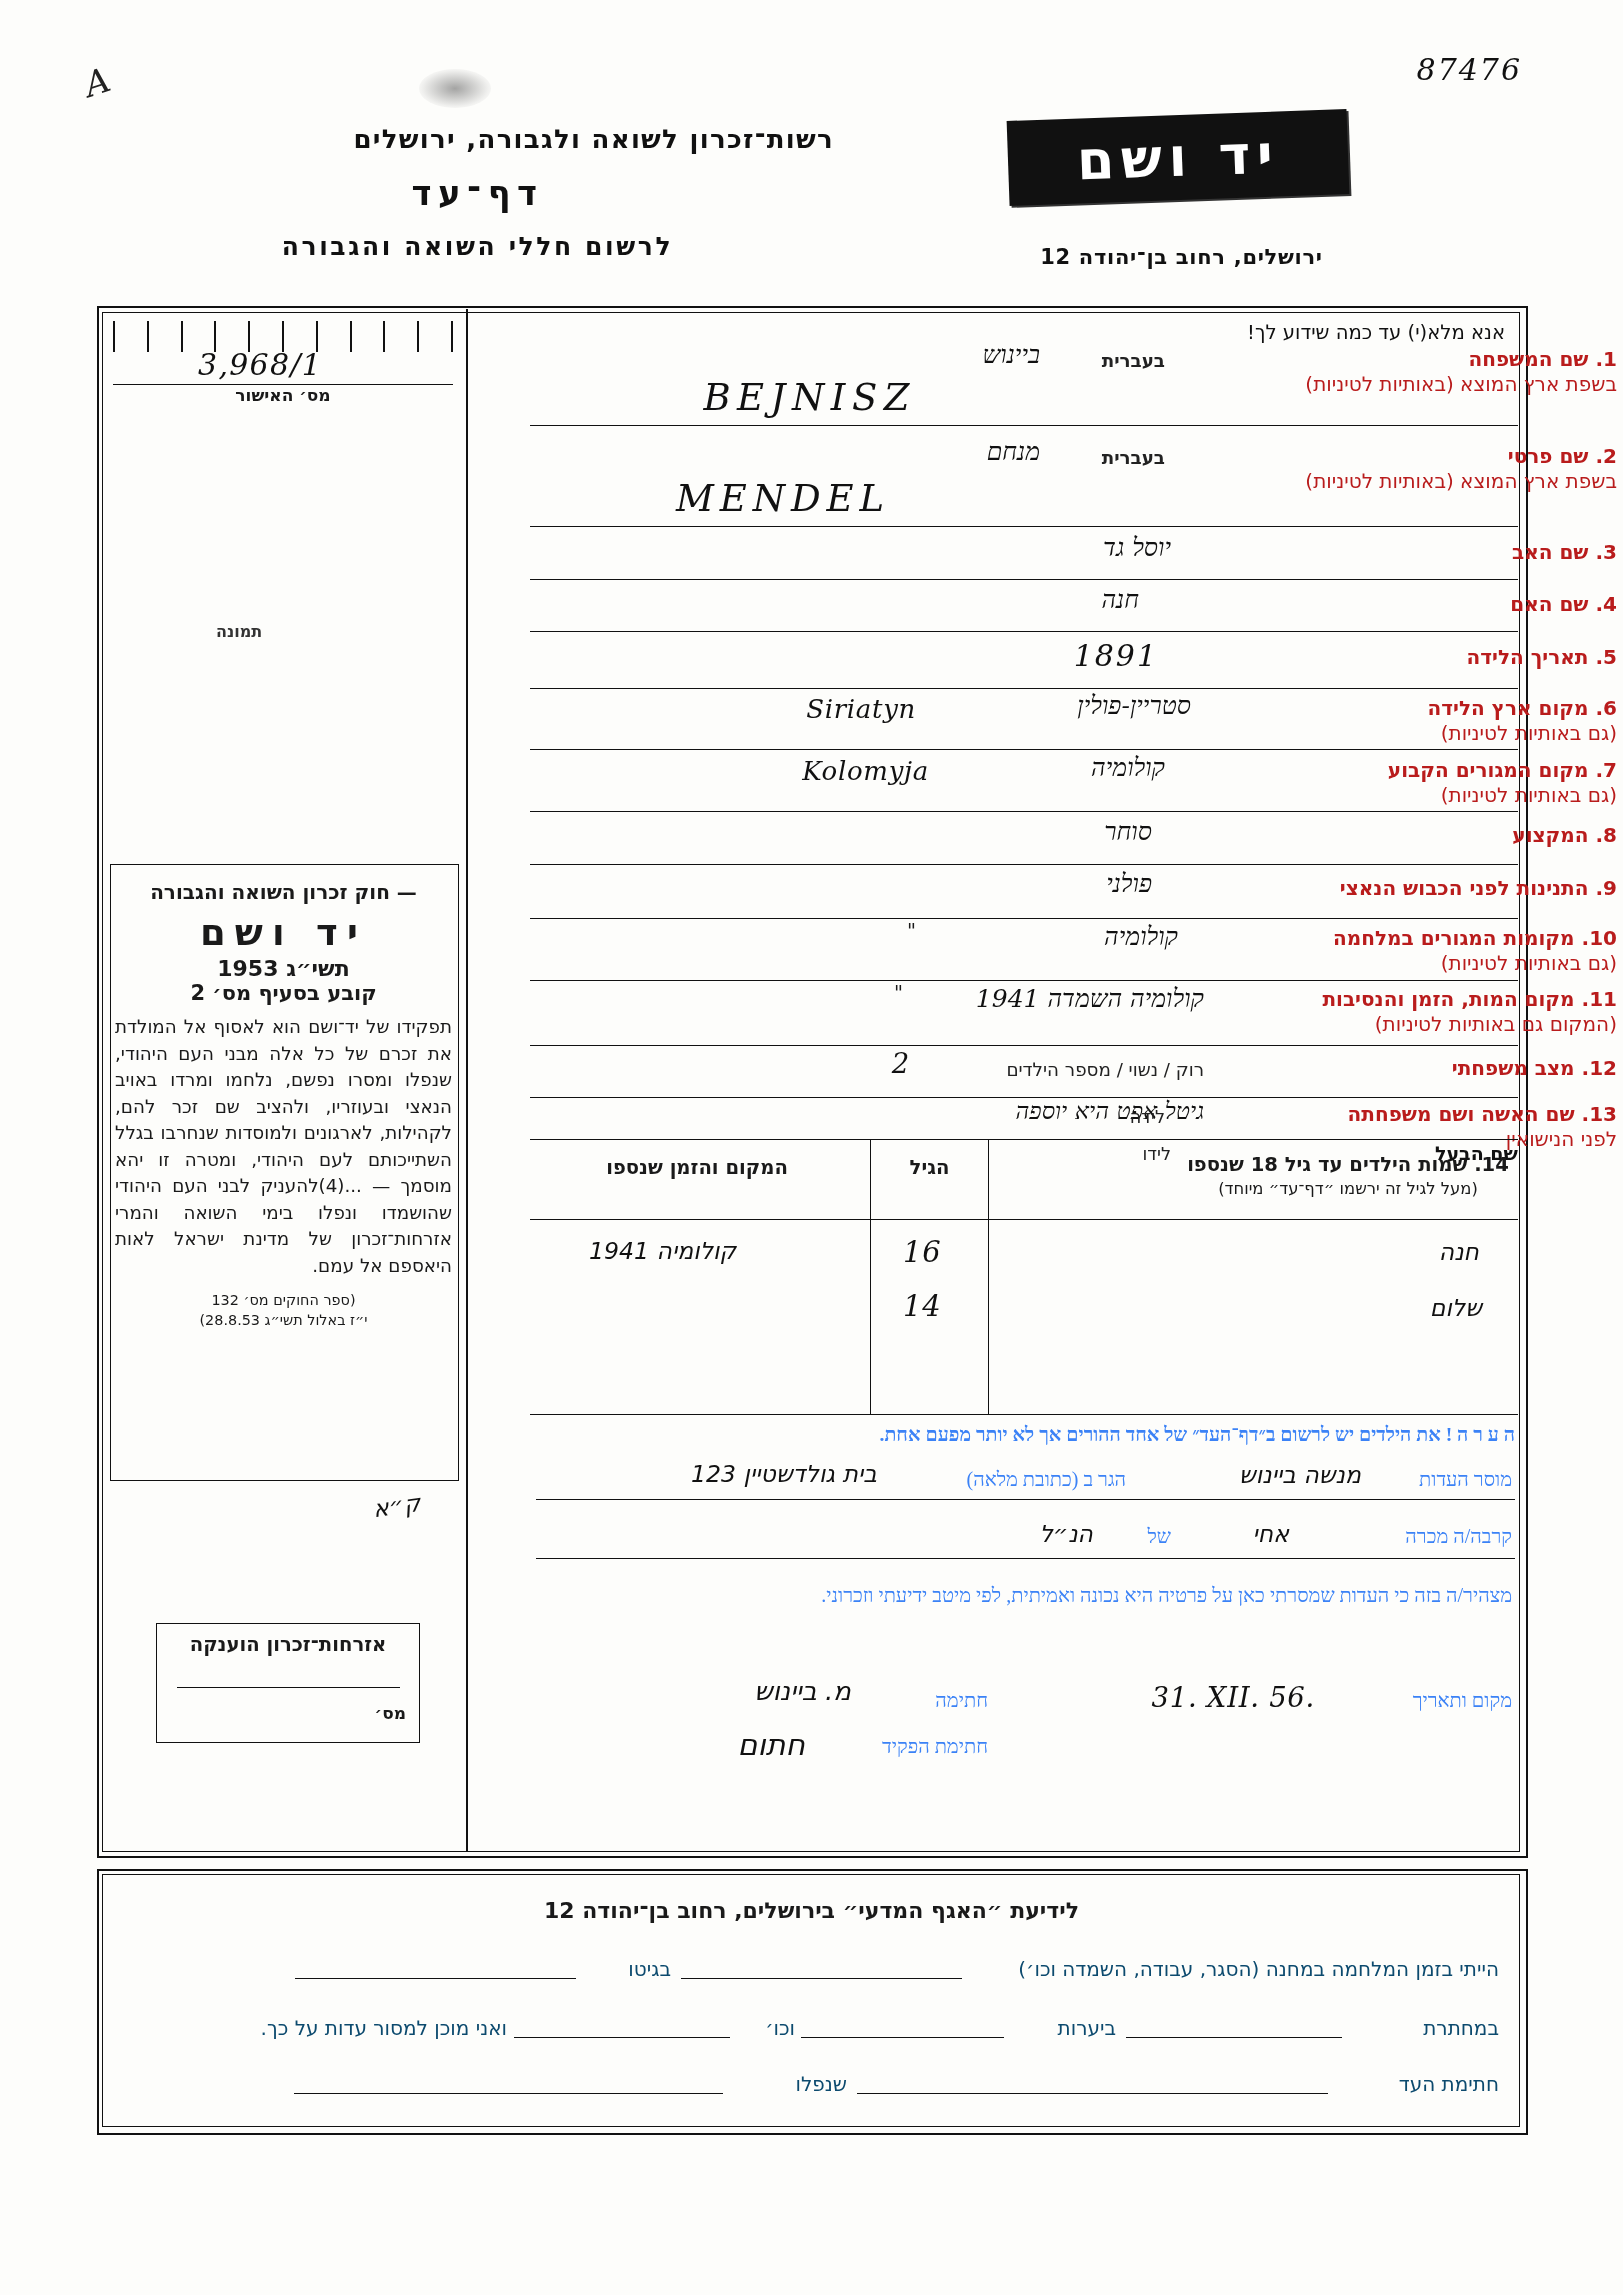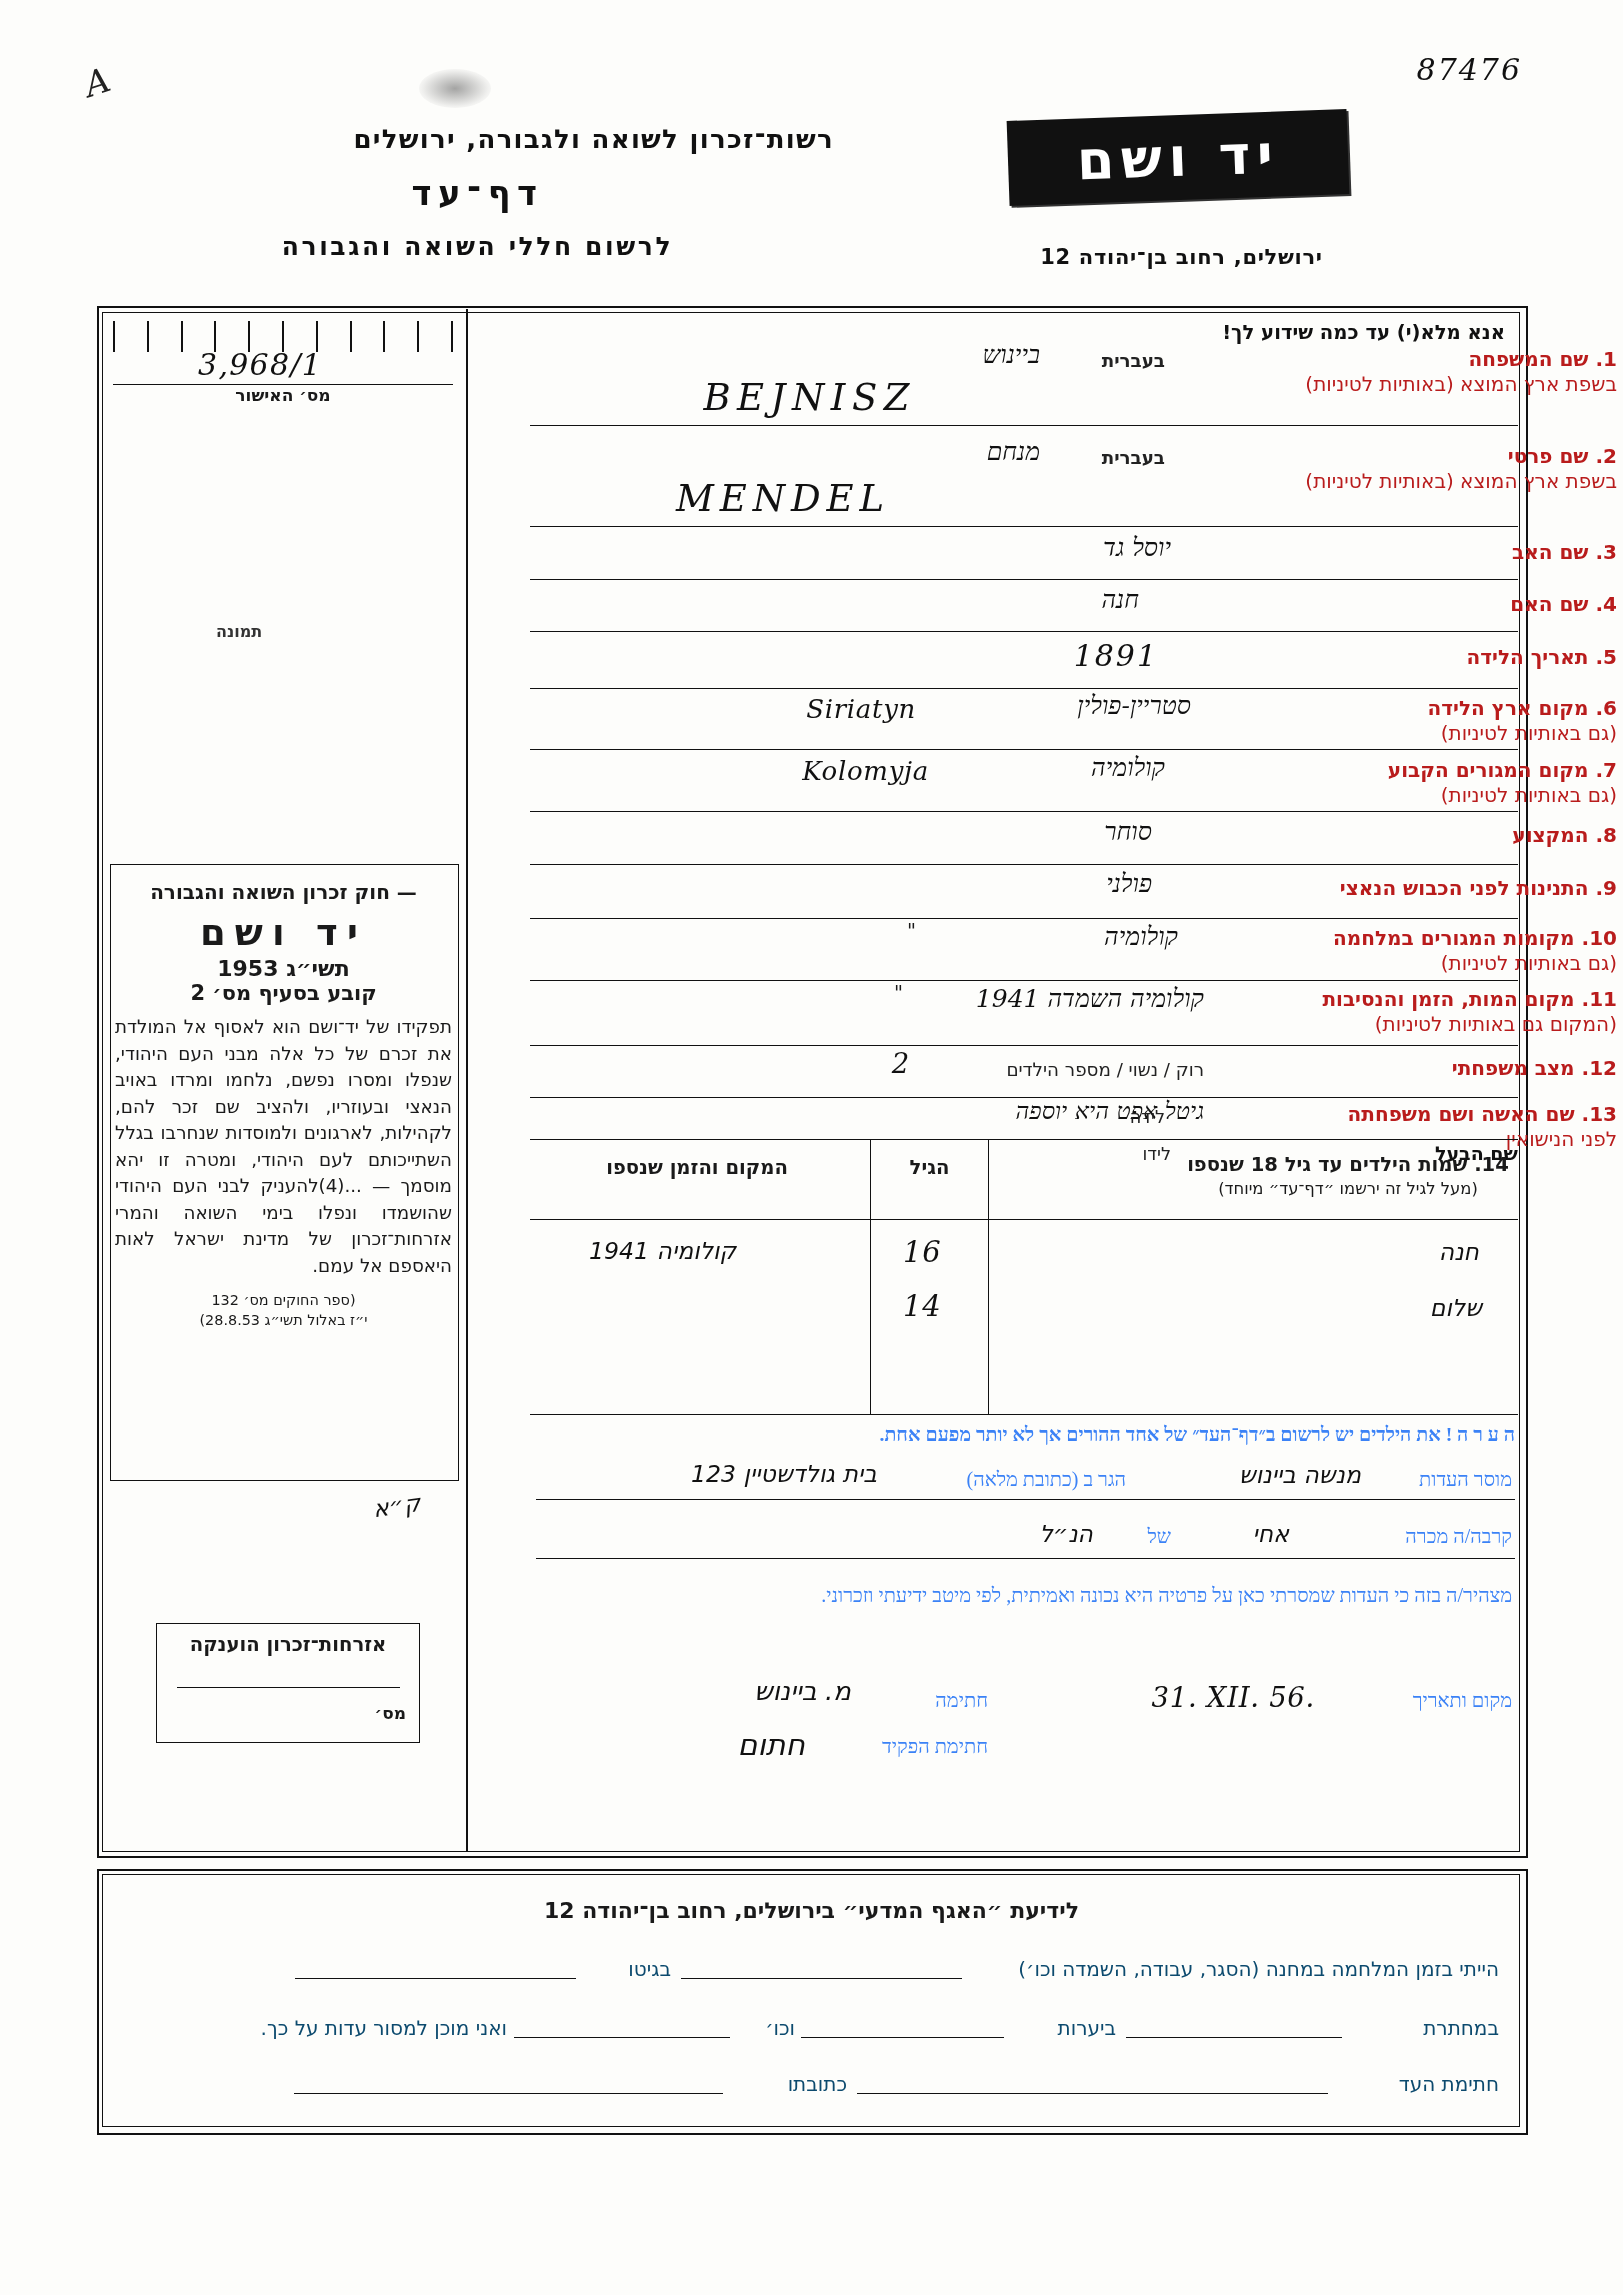--- a/index.html
+++ b/index.html
@@ -111,21 +111,21 @@
   #left-column {
     position: absolute; left: 99px; top: 309px;
     width: 367px; height: 1543px;
     border-right: 2px solid #111;
   }
 
   
   #fill-note {
     position: absolute; right: 118px; top: 321px; width: 458px;
     text-align: right; direction: rtl; font-size: 19.6px;
-    font-family: "DejaVu Sans", sans-serif; font-weight: bold; color: #111;
+    font-family: "DejaVu Sans", sans-serif; font-weight: normal; color: #111;
   }
 
   
   #archive-box {
     position: absolute; left: 113px; top: 321px;
     width: 340px; height: 73px;
   }
   #archive-comb {
     position: absolute; left: 0; top: 0; width: 340px; height: 34px;
     display: flex; justify-content: space-between; align-items: flex-start;
@@ -503,17 +503,17 @@
   <div class="bot-text" style="right:124px;top:2016px;width:151px;">במחתרת</div>
   <div class="bot-rule" style="right:281px;top:2037px;width:216px;"></div>
   <div class="bot-text" style="right:507px;top:2016px;width:105px;">ביערות</div>
   <div class="bot-rule" style="right:619px;top:2037px;width:203px;"></div>
   <div class="bot-text" style="right:828px;top:2016px;width:59px;">וכו׳</div>
   <div class="bot-rule" style="right:893px;top:2037px;width:216px;"></div>
   <div class="bot-text" style="right:1116px;top:2016px;width:327px;">ואני מוכן למסור עדות על כך.</div>
 
   <div class="bot-text" style="right:124px;top:2072px;width:164px;">חתימת העד</div>
   <div class="bot-rule" style="right:295px;top:2093px;width:471px;"></div>
-  <div class="bot-text" style="right:776px;top:2072px;width:118px;">כתובתו</div>
+  <div class="bot-text" style="right:776px;top:2072px;width:118px;">שנפלו</div>
   <div class="bot-rule" style="right:900px;top:2093px;width:429px;"></div>
 
 </div>
 
 
 </body></html>

